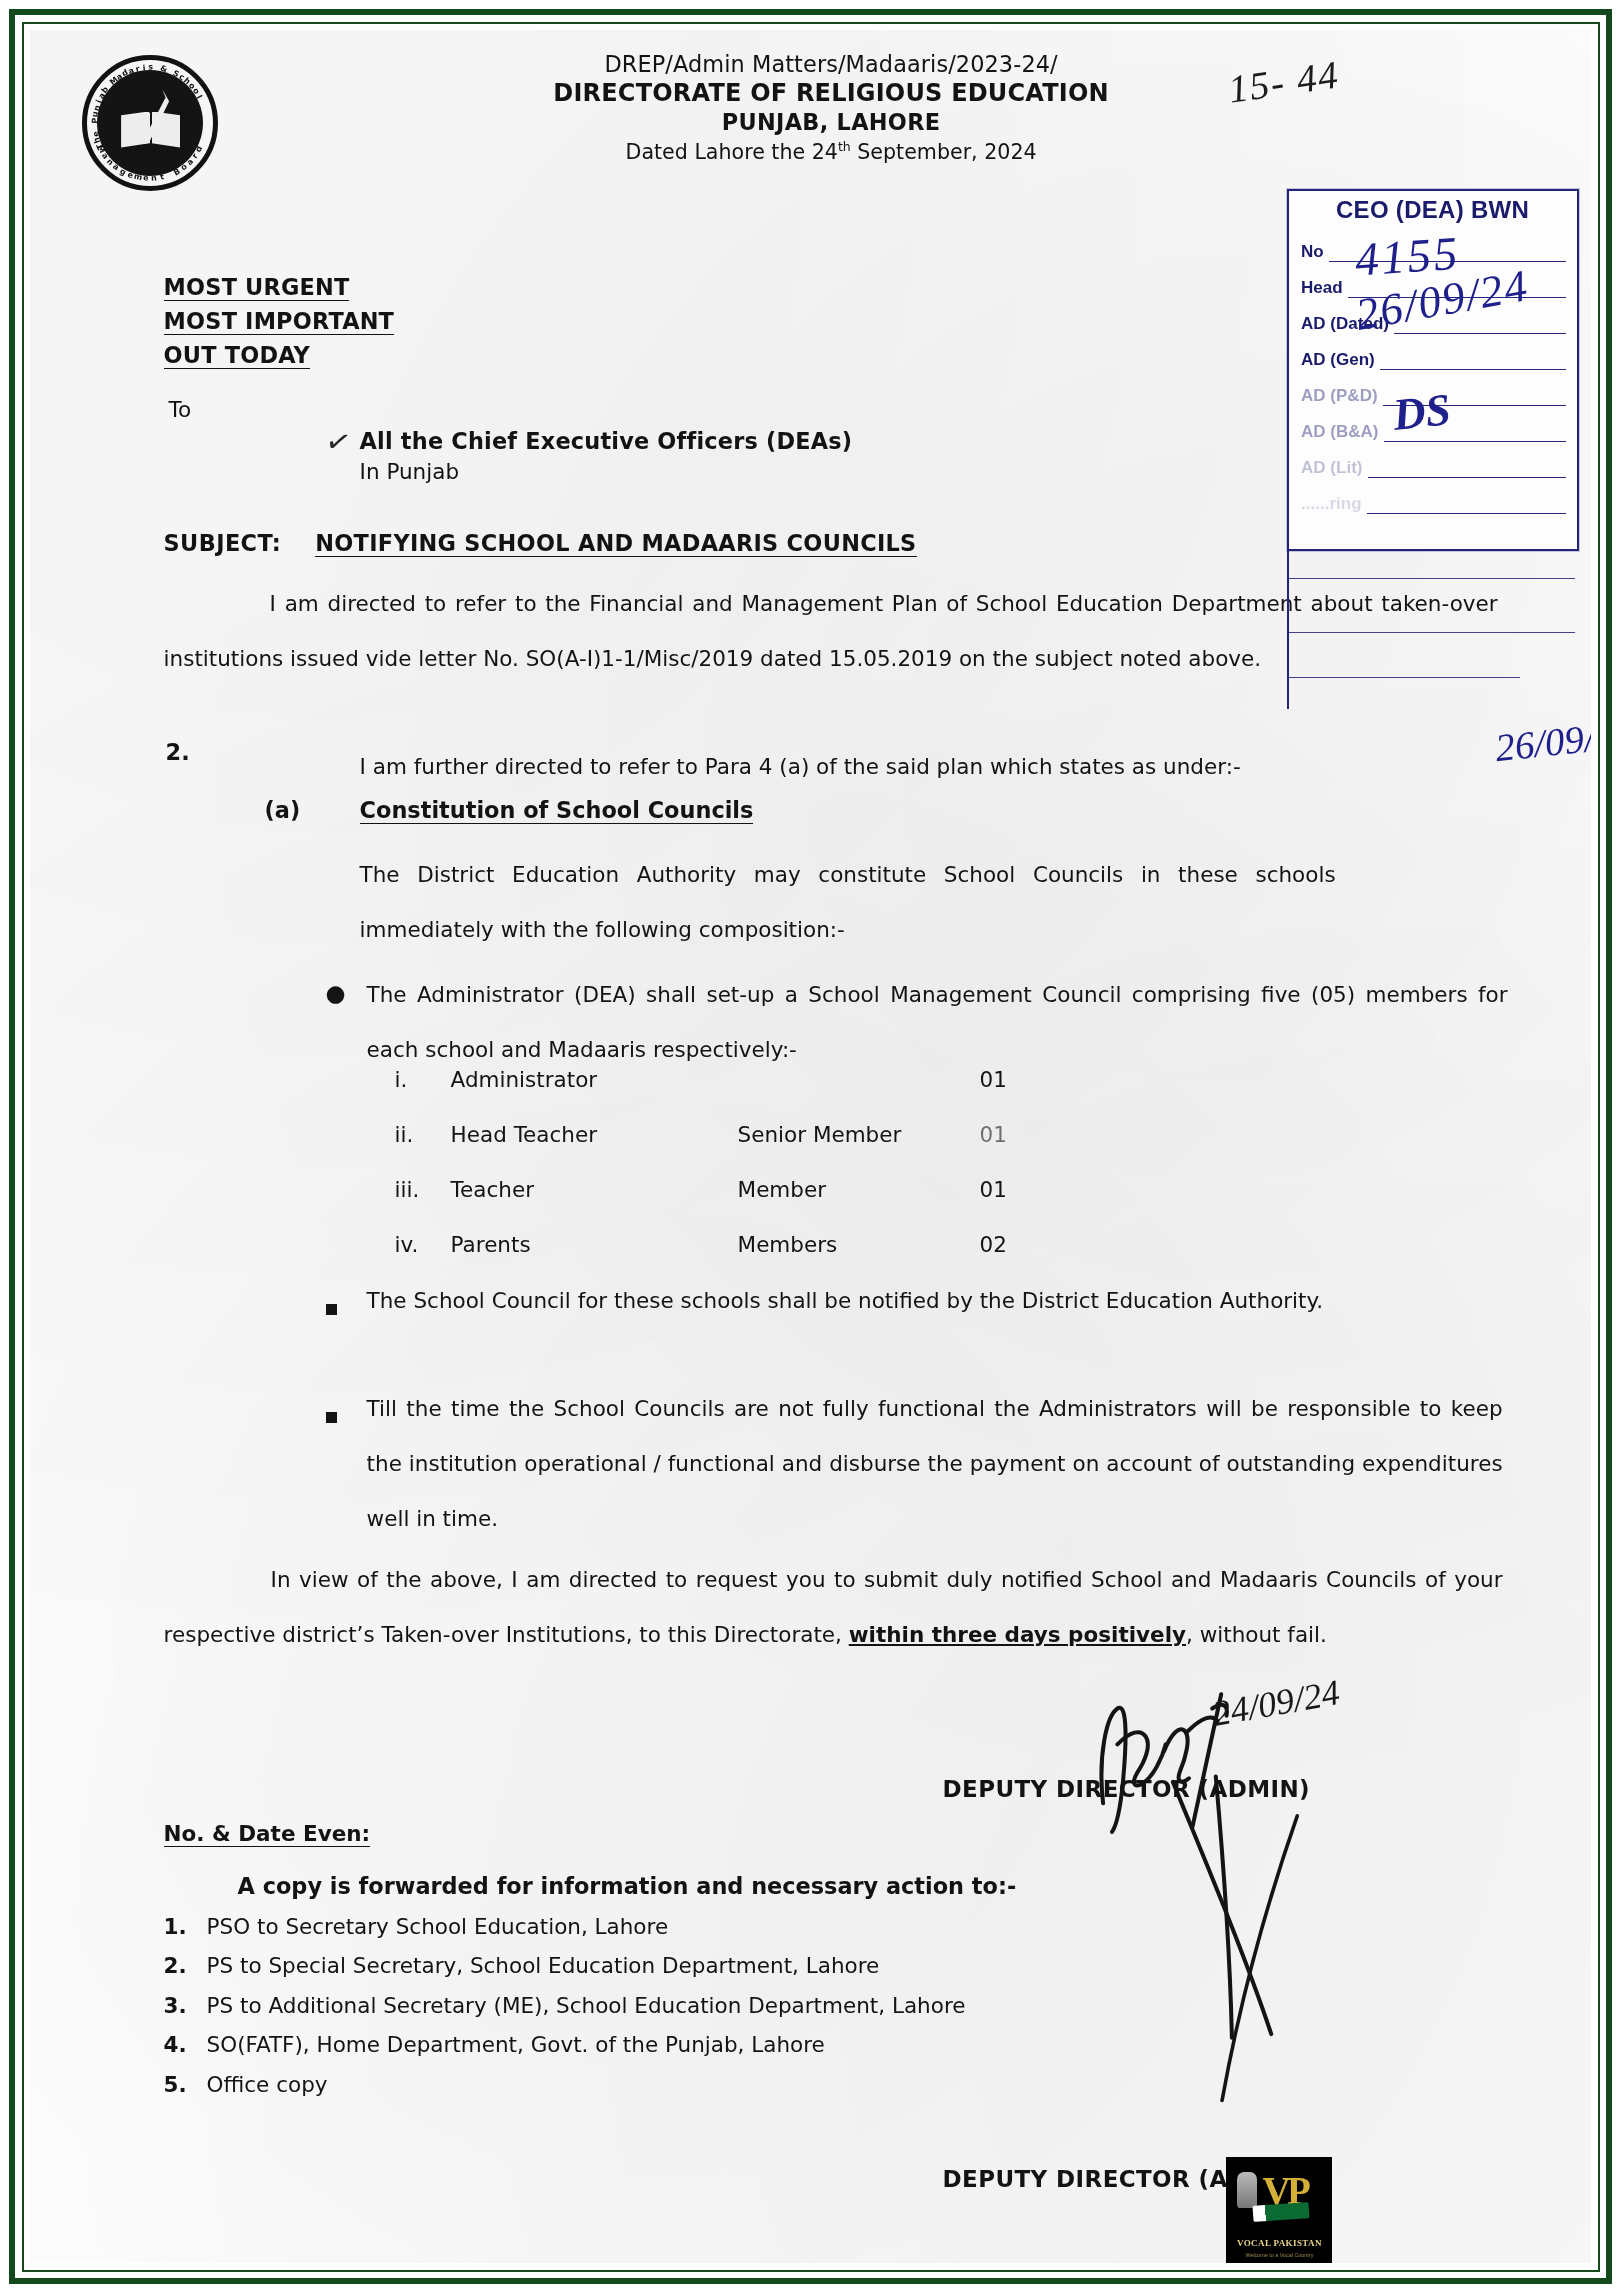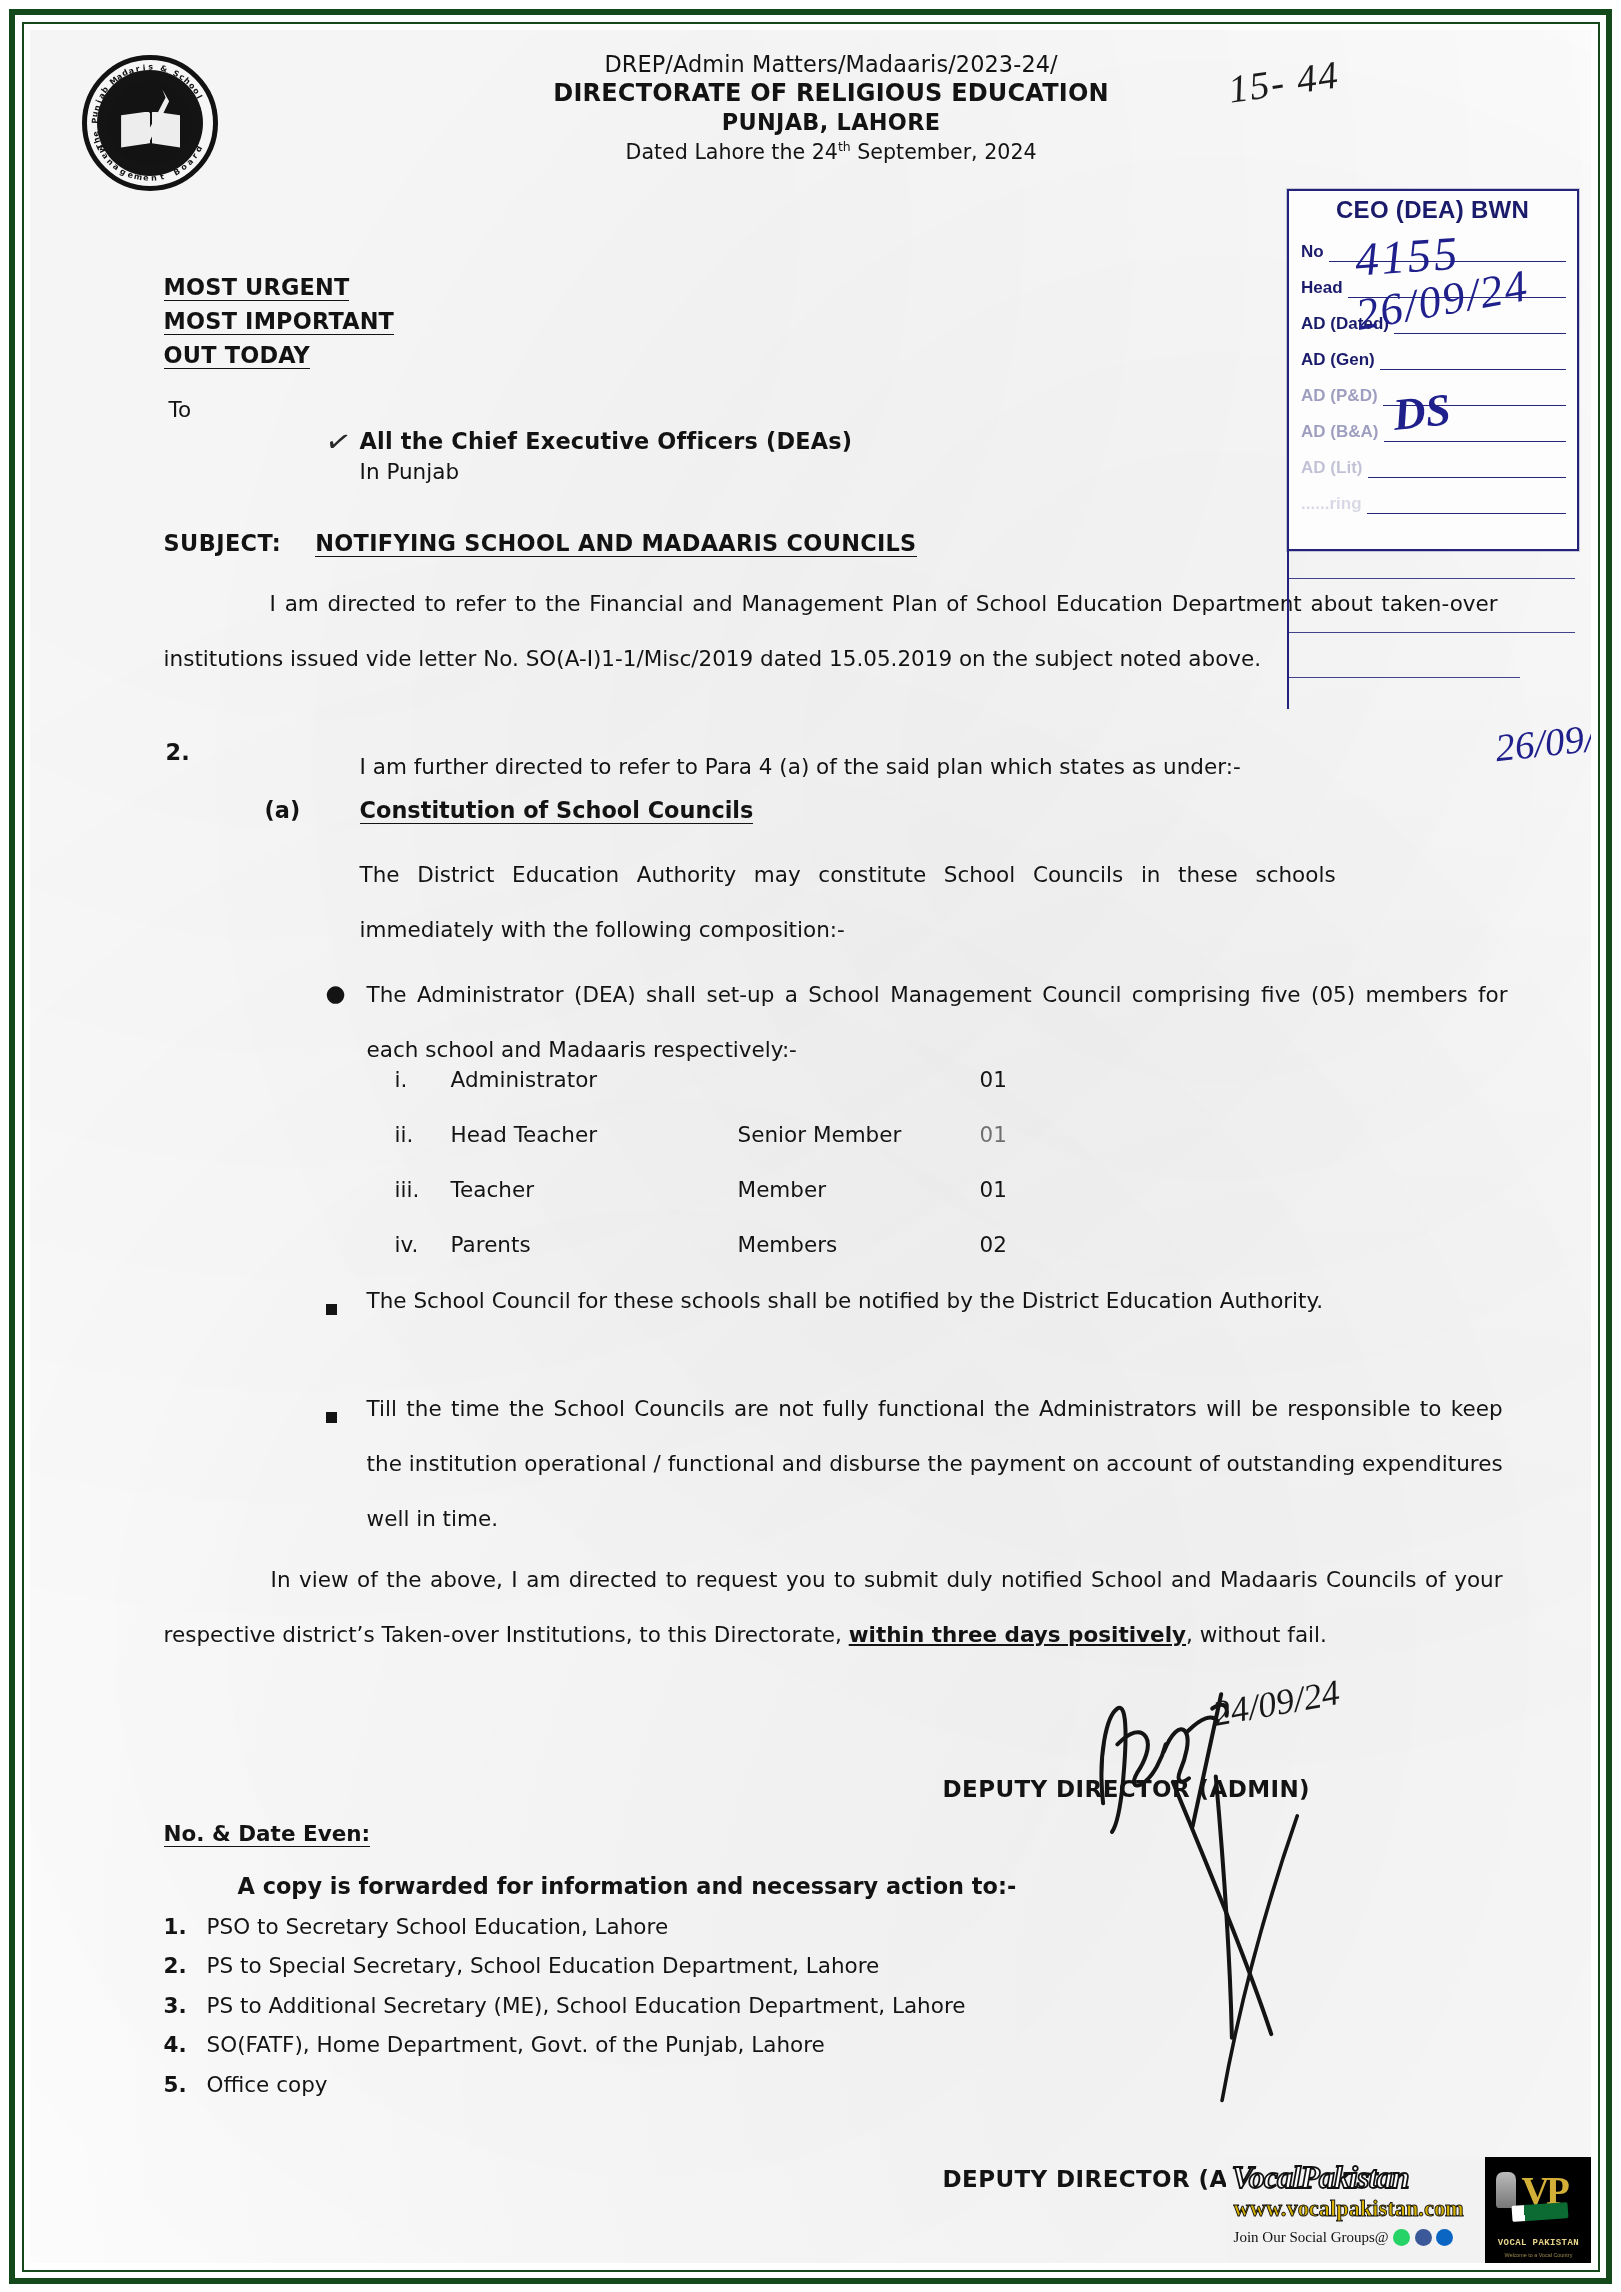--- a/index.html
+++ b/index.html
@@ -266,21 +266,21 @@
     font-family:"Liberation Serif", serif;font-weight:bold;font-size:39px;
     color:#d4af37;letter-spacing:-3.6px;
   }
   #wm .logoside .flag{
     position:absolute;left:27px;top:47px;width:56px;height:16px;
     background:linear-gradient(90deg,#fff 0 22%, #0c6b32 22% 100%);
     border-radius:1.8px;transform:rotate(-4deg);
   }
   #wm .logoside .cap{
     position:absolute;left:0;right:0;bottom:15px;text-align:center;
-    font-family:Liberation Mono, monospace;font-weight:bold;font-size:9px;
+    font-family:Liberation Serif, serif;font-weight:bold;font-size:9px;
     color:#e8d48a;letter-spacing:0.4px;
   }
   #wm .logoside .cap2{
     position:absolute;left:0;right:0;bottom:5.4px;text-align:center;
     font-family:"Liberation Sans", sans-serif;font-size:5.4px;color:#9c8a4e;
   }
 </style>
 </head>
 <body>
 
@@ -517,30 +517,20 @@
 
     <svg class="abs" id="sigmark2" viewBox="0 0 200 330">
       <g fill="none" stroke="#141414" stroke-width="4" stroke-linecap="round">
         <path d="M150,4 C120,90 88,200 66,322"></path>
       </g>
     </svg>
 
     <div class="abs doc" id="sig2">DEPUTY DIRECTOR (ADMIN)</div>
 
     <div class="abs" id="wm">
-      <div class="textside">
-        <div class="vp">VocalPakistan</div>
-        <div class="url">www.vocalpakistan.com</div>
-        <div class="join">
-          <span>Join Our Social Groups@</span>
-          <i class="soc wa"></i>
-          <i class="soc fb"></i>
-          <i class="soc li"></i>
-        </div>
-      </div>
       <div class="logoside">
         <div class="mono"></div>
         <div class="vd">VP</div>
         <div class="flag"></div>
         <div class="cap">VOCAL PAKISTAN</div>
         <div class="cap2">Welcome to a Vocal Country</div>
       </div>
     </div>
 
   </div>

